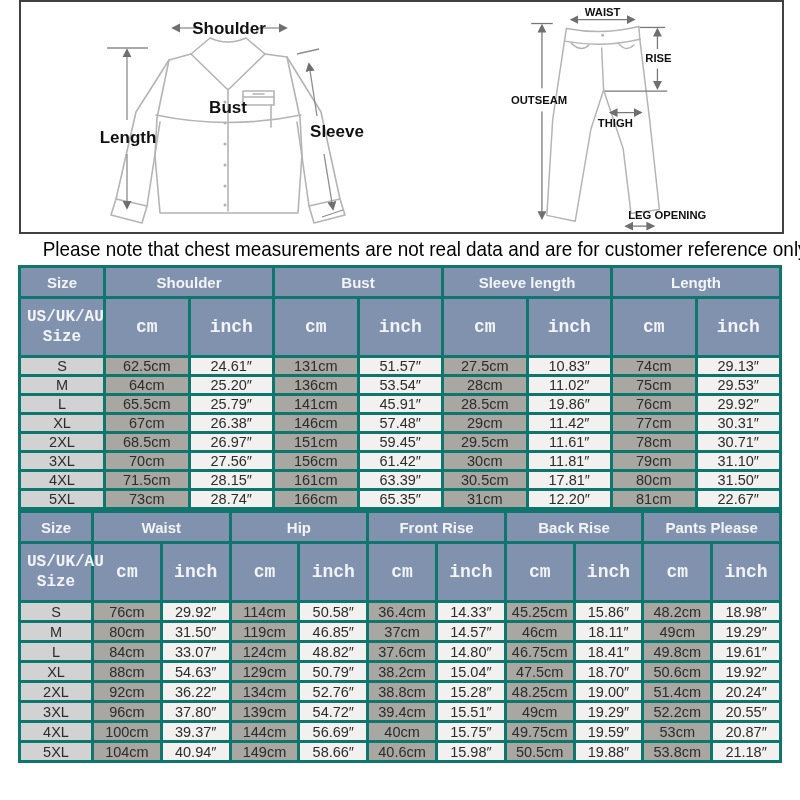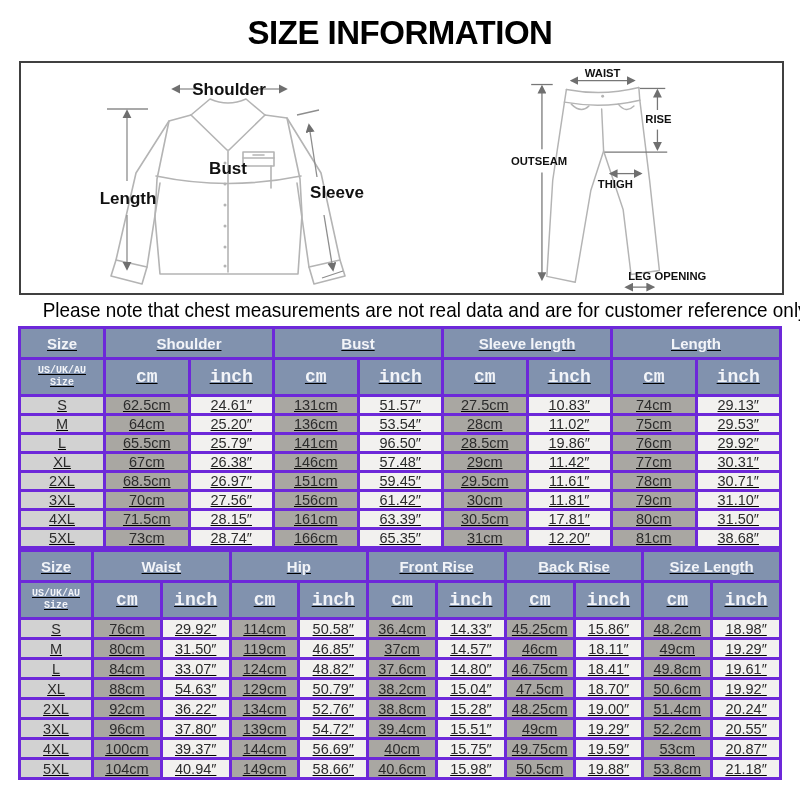--- a/index.html
+++ b/index.html
@@ -45,59 +45,57 @@
     transform:scaleX(0.90);
     transform-origin:center;
   }
 
   table.size-table{
     width:764px;
     margin:0 auto;
     border-collapse:separate;
     border-spacing:3px;
     table-layout:fixed;
-    background:#6d28d9;
-    text-decoration:underline;
+    background:#0f766e;
   }
   .size-table th,.size-table td{text-align:center;padding:0;vertical-align:middle;}
   .size-table thead tr.grouphead th{
     background:var(--header-bg);
     color:var(--header-text);
     font-size:15px;
     font-weight:bold;
     height:28px;
   }
   .size-table thead tr.subhead th{
     background:var(--header-bg);
     color:var(--header-text);
     font-family:"Liberation Mono","DejaVu Sans Mono",monospace;
     font-weight:bold;
     font-size:18px;
     height:34px;
   }
-  .size-table thead tr.subhead th.size-subhead{font-size:10px;line-height:1.25;padding:0 6px;}
+  .size-table thead tr.subhead th.size-subhead{font-size:16px;line-height:1.25;padding:8px 6px;}
   .size-table td{font-size:14.5px;color:#2c2c2c;}
   .size-table td.size-cell{background:var(--size-col-bg);}
   .size-table td.cm-cell{background:var(--cm-col-bg);}
   .size-table td.inch-cell{background:var(--inch-col-bg);}
   #table-top td{height:16px;}
   #table-bottom td{height:17px;}
   #table-top .size-head{width:82px;}
   #table-bottom .size-head{width:70px;}
 
   .dim-label{font-family:"Liberation Sans",sans-serif;font-weight:bold;fill:#111;}
   .shirt-label{font-size:17px;}
   .pants-label{font-size:11.5px;}
 </style>
 </head>
 <body>
 
 <div class="page">
 
-  <div class="title">SIZE INFORMATION</div>
 
   <div class="diagram-box">
 
     <svg class="shirt-svg" viewBox="0 0 368 230">
       <defs>
         <marker id="ah1" viewBox="0 0 10 10" refX="8" refY="5" markerWidth="7" markerHeight="7" orient="auto-start-reverse">
           <path d="M0,0 L10,5 L0,10 z" fill="#6f6f6f"></path>
         </marker>
       </defs>
       <g stroke="#b4b4b4" stroke-width="1.6" fill="none" stroke-linejoin="round" stroke-linecap="round">
@@ -219,21 +217,21 @@
           <td class="cm-cell">28cm</td>
           <td class="inch-cell">11.02″</td>
           <td class="cm-cell">75cm</td>
           <td class="inch-cell">29.53″</td>
         </tr>
         <tr>
           <td class="size-cell">L</td>
           <td class="cm-cell">65.5cm</td>
           <td class="inch-cell">25.79″</td>
           <td class="cm-cell">141cm</td>
-          <td class="inch-cell">96.50″</td>
+          <td class="inch-cell">45.91″</td>
           <td class="cm-cell">28.5cm</td>
           <td class="inch-cell">19.86″</td>
           <td class="cm-cell">76cm</td>
           <td class="inch-cell">29.92″</td>
         </tr>
         <tr>
           <td class="size-cell">XL</td>
           <td class="cm-cell">67cm</td>
           <td class="inch-cell">26.38″</td>
           <td class="cm-cell">146cm</td>
@@ -278,34 +276,34 @@
         </tr>
         <tr>
           <td class="size-cell">5XL</td>
           <td class="cm-cell">73cm</td>
           <td class="inch-cell">28.74″</td>
           <td class="cm-cell">166cm</td>
           <td class="inch-cell">65.35″</td>
           <td class="cm-cell">31cm</td>
           <td class="inch-cell">12.20″</td>
           <td class="cm-cell">81cm</td>
-          <td class="inch-cell">38.68″</td>
+          <td class="inch-cell">22.67″</td>
         </tr>
       </tbody>
   </table>
 
   <table id="table-bottom" class="size-table">
     <thead>
         <tr class="grouphead">
           <th class="size-head">Size</th>
           <th class="group-head" colspan="2">Waist</th>
           <th class="group-head" colspan="2">Hip</th>
           <th class="group-head" colspan="2">Front Rise</th>
           <th class="group-head" colspan="2">Back Rise</th>
-          <th class="group-head" colspan="2">Size Length</th>
+          <th class="group-head" colspan="2">Pants Please</th>
         </tr>
         <tr class="subhead">
           <th class="size-subhead">US/UK/AU Size</th>
           <th class="unit-cell">cm</th>
           <th class="unit-cell">inch</th>
           <th class="unit-cell">cm</th>
           <th class="unit-cell">inch</th>
           <th class="unit-cell">cm</th>
           <th class="unit-cell">inch</th>
           <th class="unit-cell">cm</th>

